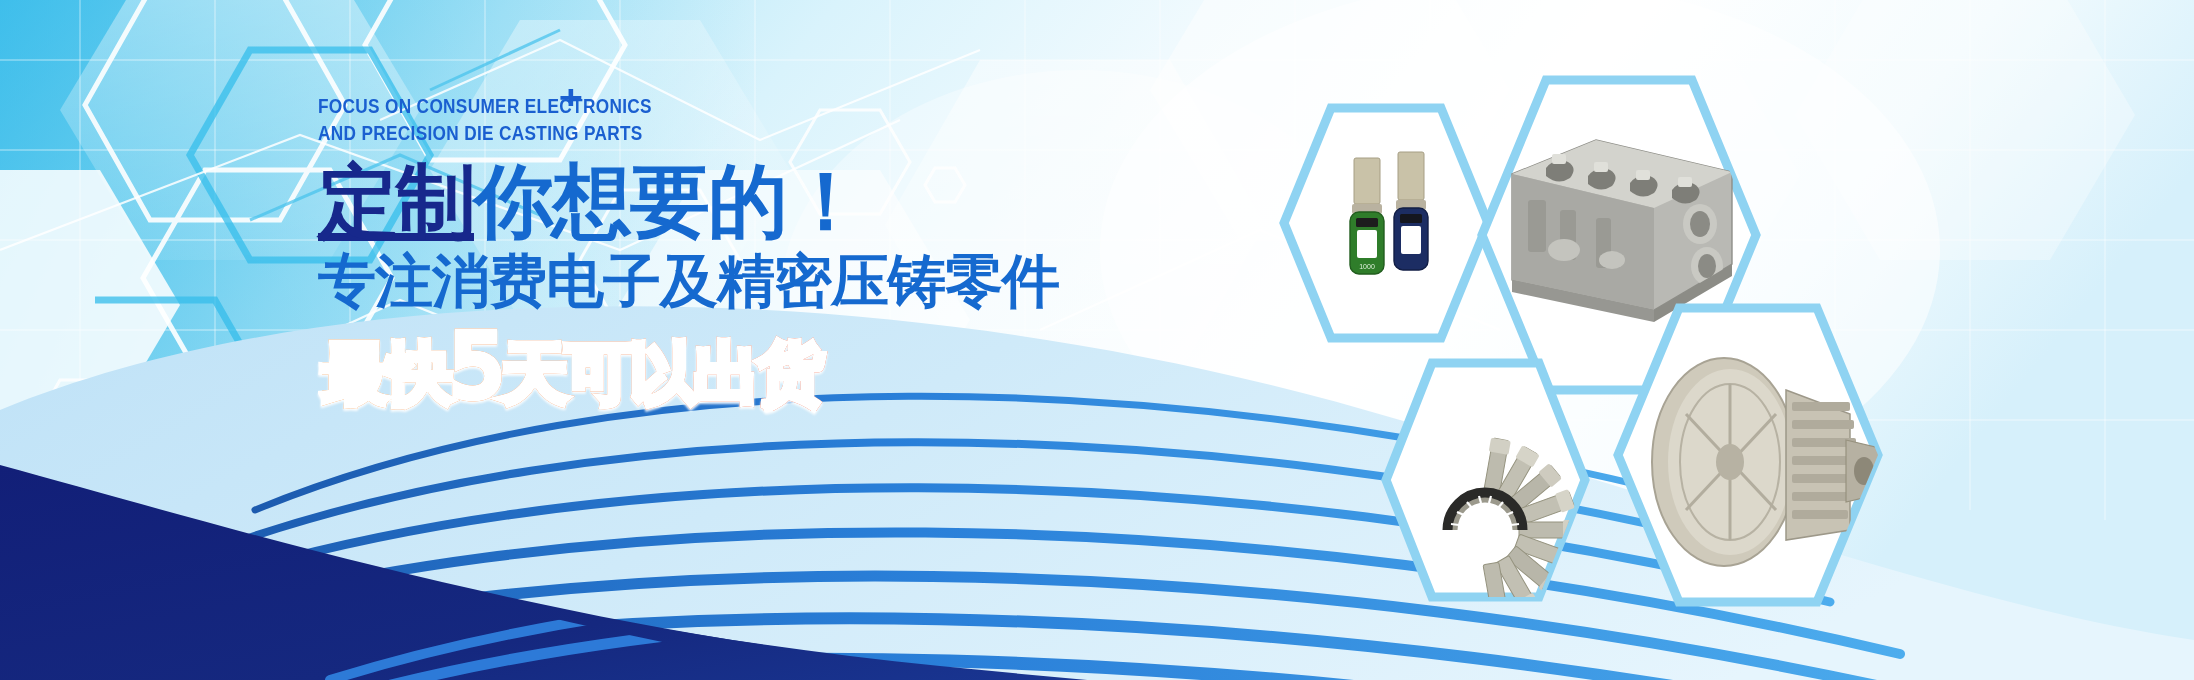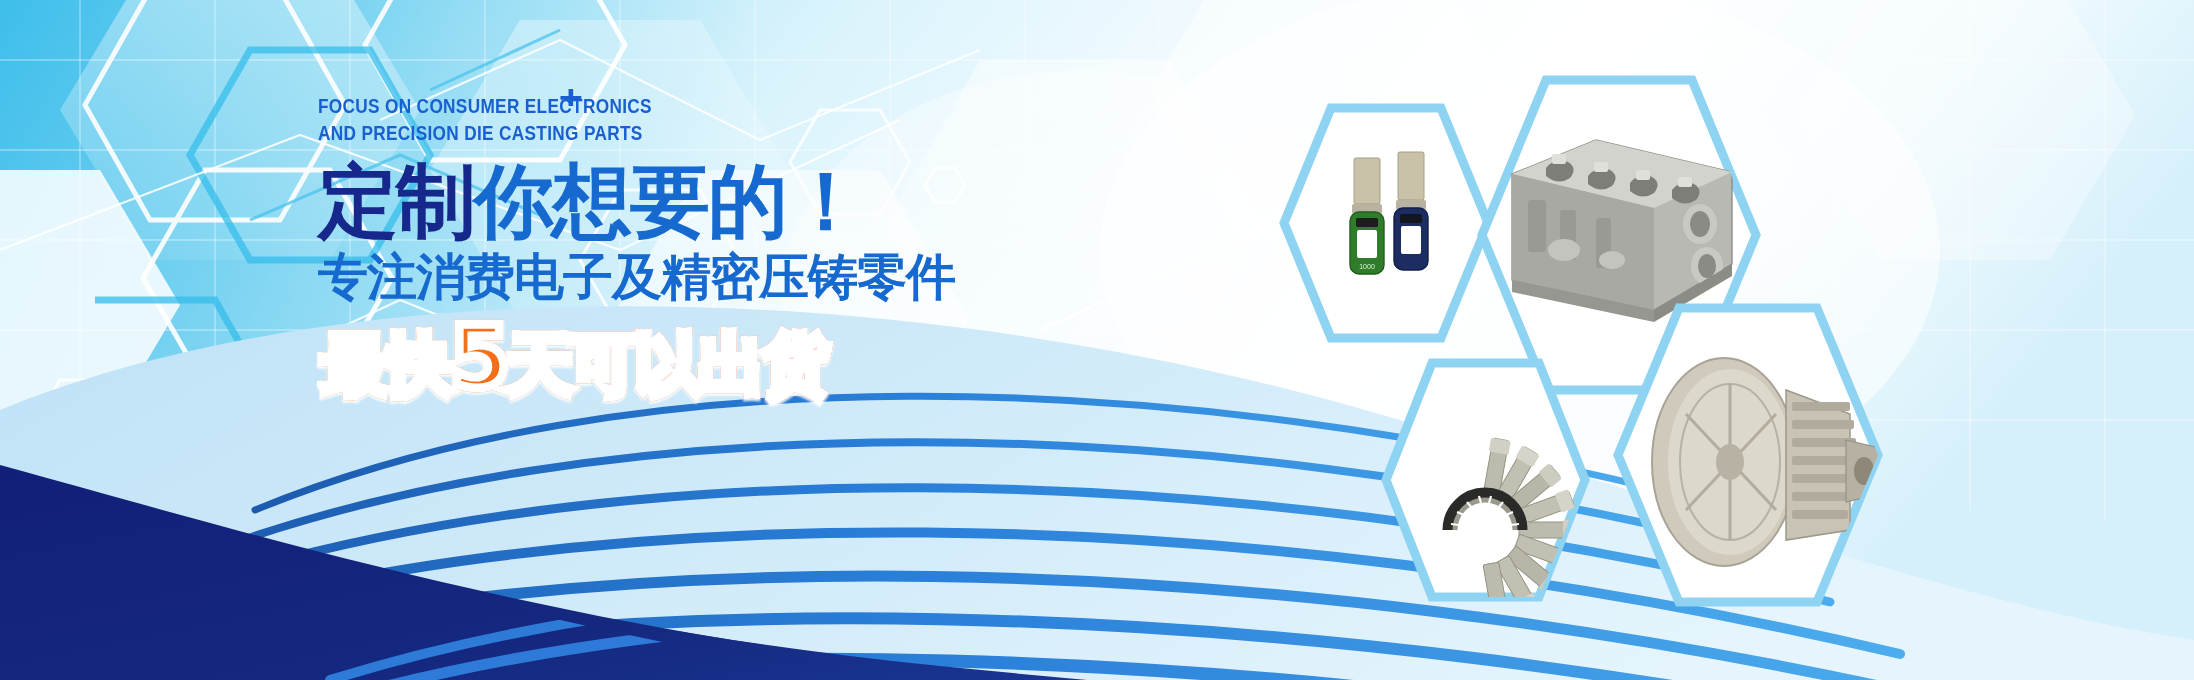--- a/index.html
+++ b/index.html
@@ -66,38 +66,38 @@
 
   .h1 {
     margin-top:14px;
     font-size:80px;
     font-weight:bold;
     line-height:1.02;
     letter-spacing:-2px;
     white-space:nowrap;
     font-family:"DejaVu Sans","Liberation Sans",sans-serif;
   }
-  .h1 .dark  { color:#17288c; }
+  .h1 .dark  { color:#17288c;text-decoration:underline; }
   .h1 .brite { color:#1569cf;font-family:Liberation Mono, monospace; }
 
   .h2 {
     margin-top:2px;
-    font-size:50px;
+    font-size:58px;
     font-weight:bold;
     color:#1569cf;
     letter-spacing:-1px;
     line-height:1.08;
     white-space:nowrap;
     font-family:"DejaVu Sans","Liberation Sans",sans-serif;
   }
 
   .h3wrap { margin-top:8px; margin-left:4px; position:relative; white-space:nowrap; }
   .h3 {
     font-size:66px;
-    font-weight:bold;
+    font-weight:normal;
     line-height:1.05;
     letter-spacing:-2px;
     font-family:"DejaVu Sans","Liberation Sans",sans-serif;
     background:linear-gradient(100deg,#f57c14 0%,#f4691c 26%,#ef3c1d 56%,#e8201b 78%,#e3171b 100%);
     -webkit-background-clip:text;
     background-clip:text;
     color:transparent;
     -webkit-text-stroke:9px #ffffff;
     paint-order:stroke fill;
     filter:drop-shadow(0 2px 1px rgba(255,255,255,.9));

